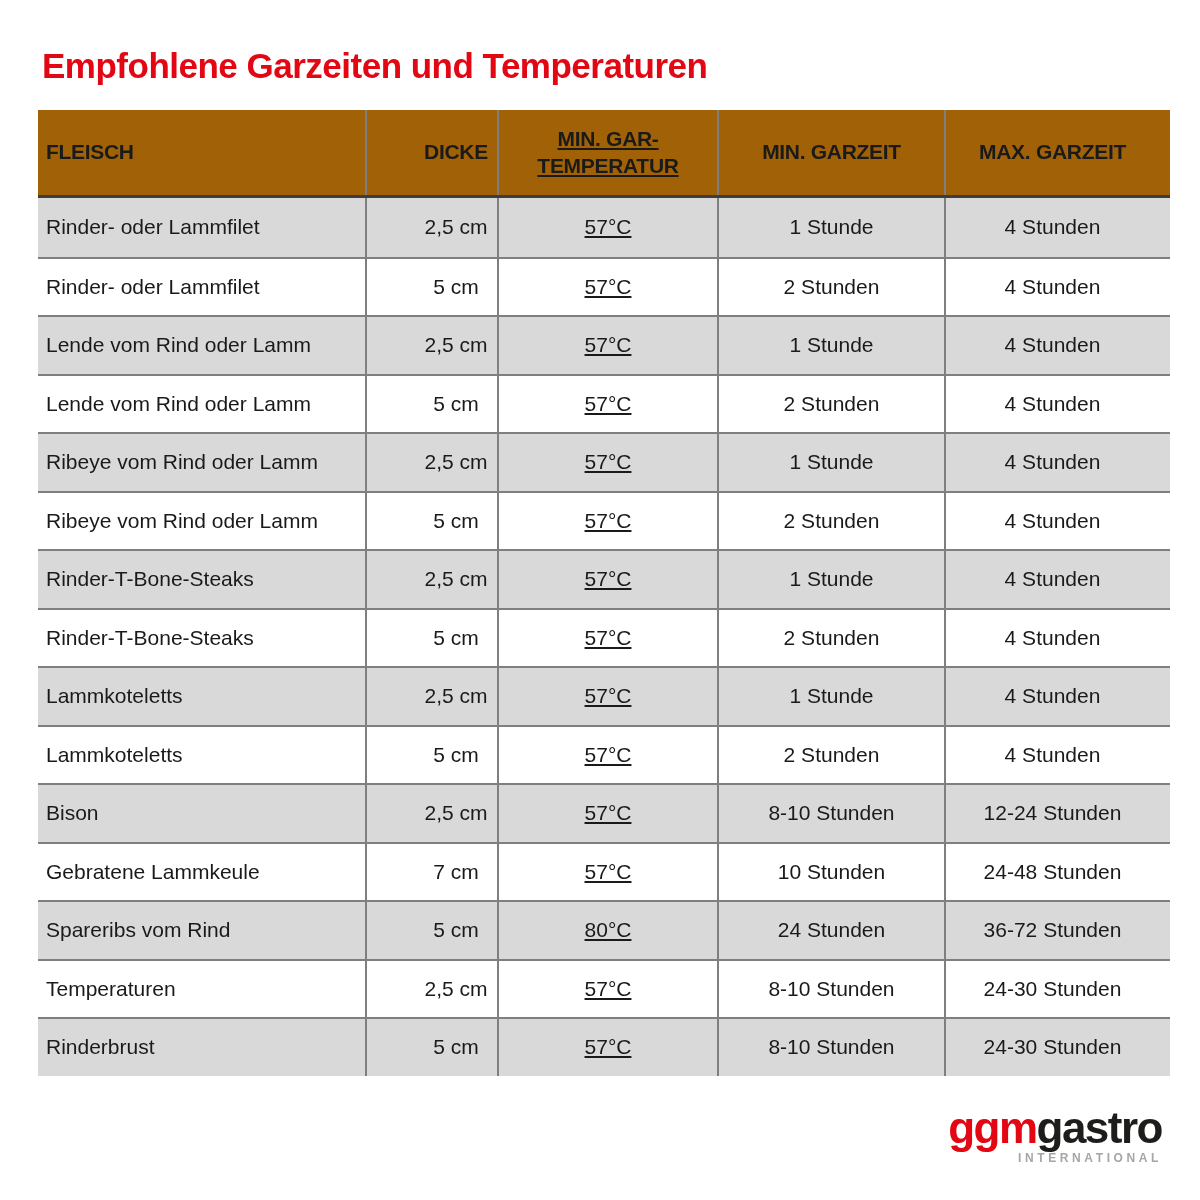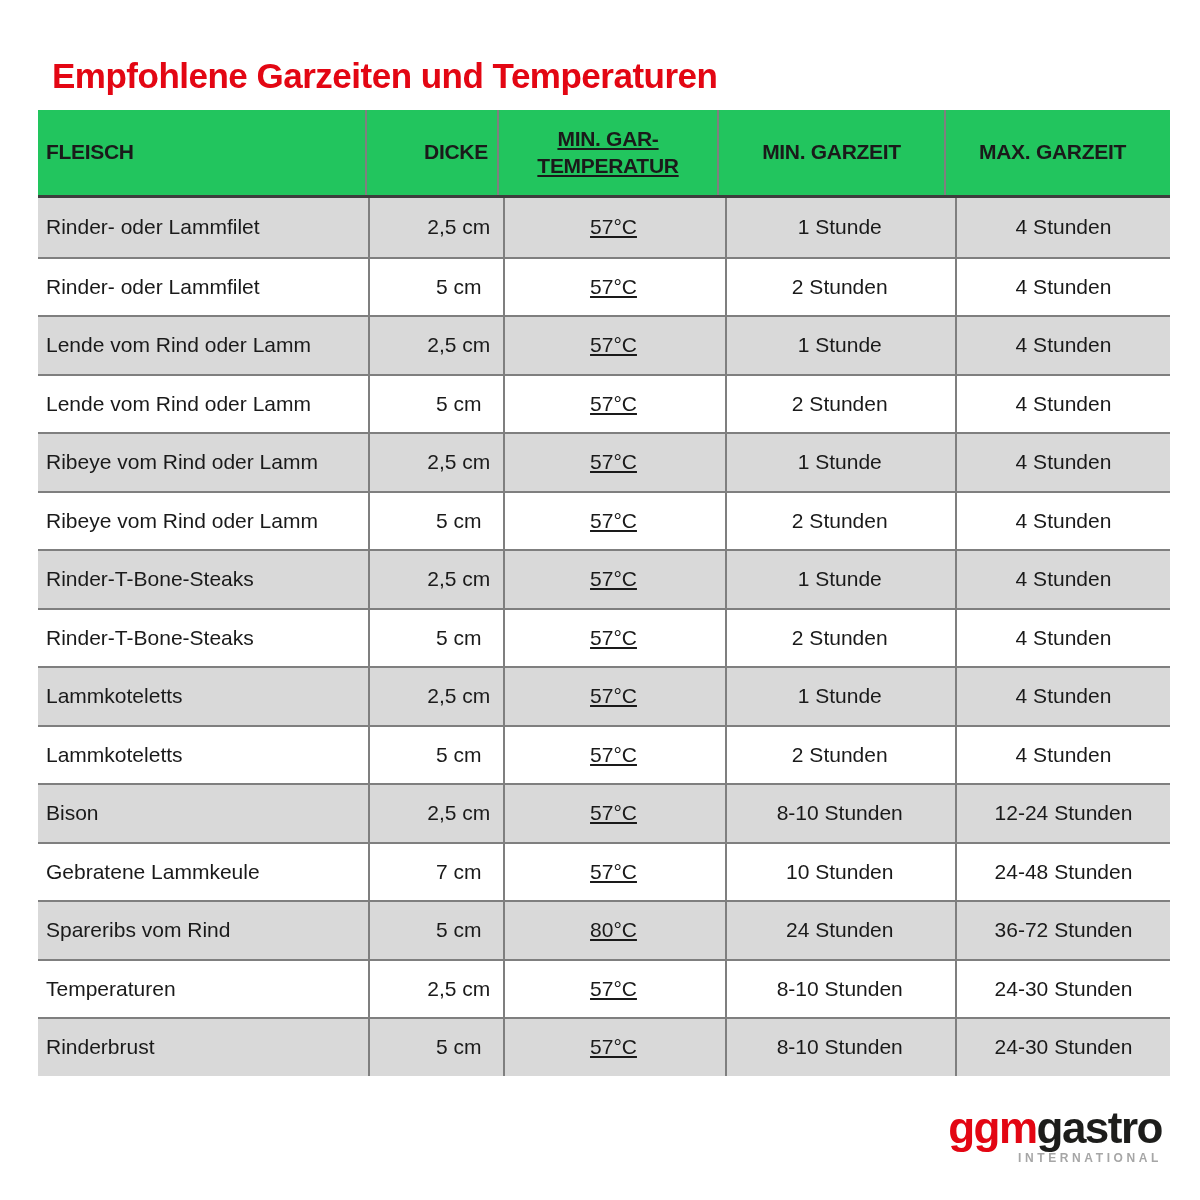--- a/index.html
+++ b/index.html
@@ -15,51 +15,50 @@
   body {
     width: 1200px; height: 1200px;
     background: #ffffff;
     font-family: "Liberation Sans", sans-serif;
     color: var(--text);
     position: relative;
     overflow: hidden;
   }
   .title {
     position: absolute; left: 38px; top: 42px;
-    margin: 14px;
+    margin: 4px;
     font-size: 35px; font-weight: bold;
     letter-spacing: -0.5px;
     color: var(--accent-red);
   }
   .table {
     position: absolute; left: 38px; top: 110px;
     width: 1132px;
   }
   .thead {
     display: flex;
     height: 88px;
     border-bottom: 3px solid var(--header-rule);
-    background: #22c55e;
+    background: #a16207;
   }
   .th {
     display: flex; align-items: center; justify-content: center;
     font-weight: bold; font-size: 21px;
     letter-spacing: -0.3px;
     text-align: center;
     line-height: 1.25;
   }
   .th .hdr-inner { display: inline-block; }
   .th.col2 .hdr-inner { max-width: 165px; }
   .tbody { display: block; }
   .tr {
     display: flex;
     height: 58.5px;
     border-top: 2px solid var(--grid-line);
     background: #ffffff;
-    justify-content: space-between;
   }
   .tr:first-child { border-top: none; }
   .tr.stripe { background: var(--row-stripe); }
   .td {
     display: flex; align-items: center; justify-content: center;
     font-size: 21px;
     white-space: nowrap;
   }
   .col0 { width: 327px; justify-content: flex-start; padding-left: 8px; text-align: left; }
   .th.col0 { justify-content: flex-start; }

